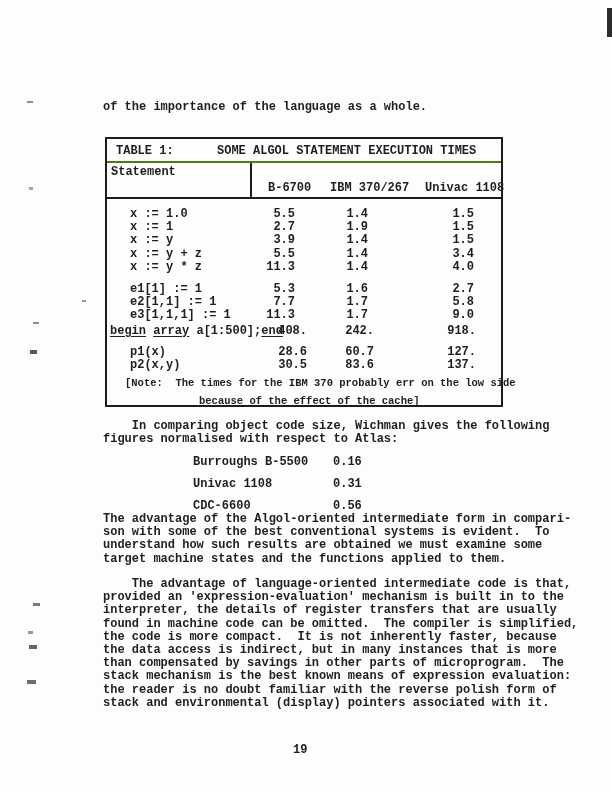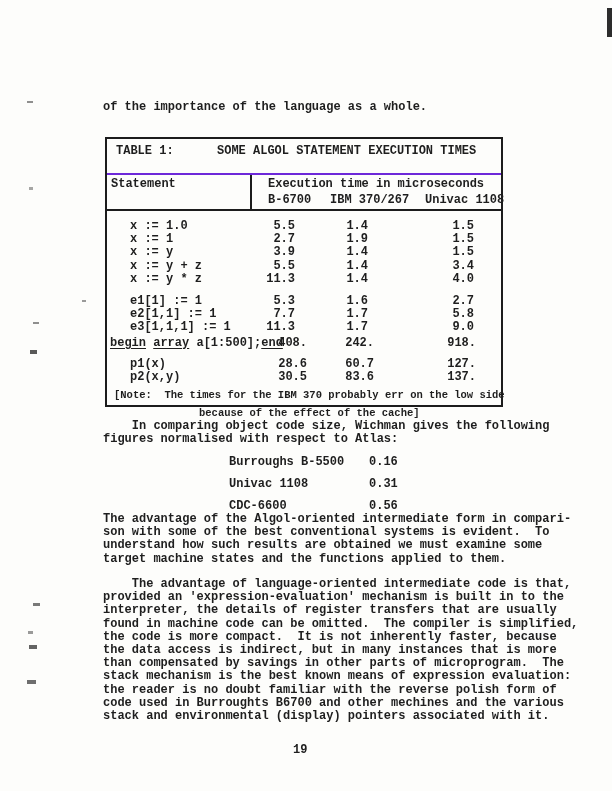--- a/index.html
+++ b/index.html
@@ -8,50 +8,50 @@
     background:#fdfdfb;color:#1e1e1e;
     font-family:"Liberation Mono","DejaVu Sans Mono",monospace;
     font-weight:bold;
   }
   .line{white-space:pre;font-size:12px;line-height:13.2px;}
   .para{position:absolute;}
   #intro{left:103px;top:101px;}
   #para1{left:103px;top:420px;}
   #para2{left:103px;top:513px;}
   #para3{left:103px;top:578px;}
-  .figures{position:absolute;left:0;top:456px;width:508px;margin-left:36px;}
+  .figures{position:absolute;left:0;top:456px;width:508px;}
   .fig-row{position:relative;height:13.2px;margin-bottom:8.8px;}
   .fig-label{position:absolute;left:193px;}
   .fig-value{position:absolute;left:333px;}
   .pageno{position:absolute;left:293px;top:744px;}
 
   
   .dtable{position:absolute;left:105px;top:137px;width:398px;height:270px;
     border:2px solid #1c1c1c;box-sizing:border-box;}
-  .t-title{position:relative;height:36px;border-bottom:2px solid #6d28d9;box-sizing:border-box;}
+  .t-title{position:relative;height:24px;border-bottom:2px solid #4d7c0f;box-sizing:border-box;}
   .t-label{position:absolute;left:9px;top:6px;}
   .t-title-text{position:absolute;left:110px;top:6px;}
   .t-header{position:relative;height:36px;border-bottom:2px solid #1c1c1c;box-sizing:border-box;}
   .t-vline{position:absolute;left:143px;top:0;bottom:0;width:2px;background:#1c1c1c;}
   .t-stmt-h{position:absolute;left:4px;top:3px;}
   .t-exec-h{position:absolute;left:161px;top:3px;}
   .t-machine{position:absolute;top:19px;}
   .t-m0{left:161px;}.t-m1{left:223px;}.t-m2{left:318px;}
   .t-body{position:relative;padding-top:9px;}
   .trow{position:relative;height:13.2px;}
   .stmt{position:absolute;white-space:pre;}
   .indent .stmt{left:23px;}
   .flush .stmt{left:3px;}
   .val{position:absolute;white-space:pre;}
   .cols-a .v0{right:206px;}.cols-a .v1{right:133px;}.cols-a .v2{right:27px;}
   .cols-b .v0{right:194px;}.cols-b .v1{right:127px;}.cols-b .v2{right:25px;}
   .g1{margin-top:9px;}.g2{margin-top:2px;}.g3{margin-top:8px;}
   .t-note{margin-top:5px;}
   .nline{position:relative;height:13.2px;white-space:pre;font-size:10.5px;line-height:13.2px;}
-  .nline.n0{padding-left:7px;}
+  .nline.n0{padding-left:18px;}
   .nline.n1{padding-left:92px;margin-top:5px;}
   .u{text-decoration:underline;text-underline-offset:2px;}
 
   
   .artifact{position:absolute;background:#222;}
   .a-bar{left:607px;top:8px;width:5px;height:29px;opacity:.95;}
   .a-m1{left:27px;top:101px;width:6px;height:2px;opacity:.5;}
   .a-m2{left:29px;top:187px;width:4px;height:3px;opacity:.4;}
   .a-m3{left:82px;top:300px;width:4px;height:2px;opacity:.45;}
   .a-m4{left:33px;top:322px;width:6px;height:2px;opacity:.5;}
@@ -80,21 +80,20 @@
   <div id="intro" class="para line">of the importance of the language as a whole.</div>
 
   <div class="dtable">
     <div class="t-title">
       <span class="t-label line">TABLE 1:</span>
       <span class="t-title-text line">SOME ALGOL STATEMENT EXECUTION TIMES</span>
     </div>
     <div class="t-header">
       <div class="t-vline"></div>
       <span class="t-stmt-h line">Statement</span>
-      <span class="t-exec-h line">Execution time in microseconds</span>
       <span class="t-machine t-m0 line">B-6700</span>
       <span class="t-machine t-m1 line">IBM 370/267</span>
       <span class="t-machine t-m2 line">Univac 1108</span>
     </div>
     <div class="t-body">
         <div class="tgroup g0">
           <div class="trow line indent cols-a"><span class="stmt">x := 1.0</span><span class="val v0">5.5</span><span class="val v1">1.4</span><span class="val v2">1.5</span></div>
           <div class="trow line indent cols-a"><span class="stmt">x := 1</span><span class="val v0">2.7</span><span class="val v1">1.9</span><span class="val v2">1.5</span></div>
           <div class="trow line indent cols-a"><span class="stmt">x := y</span><span class="val v0">3.9</span><span class="val v1">1.4</span><span class="val v2">1.5</span></div>
           <div class="trow line indent cols-a"><span class="stmt">x := y + z</span><span class="val v0">5.5</span><span class="val v1">1.4</span><span class="val v2">3.4</span></div>
@@ -140,19 +139,18 @@
   <div id="para3" class="para">
       <div class="line">    The advantage of language-oriented intermediate code is that,</div>
       <div class="line">provided an 'expression-evaluation' mechanism is built in to the</div>
       <div class="line">interpreter, the details of register transfers that are usually</div>
       <div class="line">found in machine code can be omitted.  The compiler is simplified,</div>
       <div class="line">the code is more compact.  It is not inherently faster, because</div>
       <div class="line">the data access is indirect, but in many instances that is more</div>
       <div class="line">than compensated by savings in other parts of microprogram.  The</div>
       <div class="line">stack mechanism is the best known means of expression evaluation:</div>
       <div class="line">the reader is no doubt familiar with the reverse polish form of</div>
-      <div class="line">code used in Burroughts B6700 and other mechines and the various</div>
       <div class="line">stack and environmental (display) pointers associated with it.</div>
     </div>
 
   <div class="pageno line">19</div>
 
 </div>
 
 </body></html>

